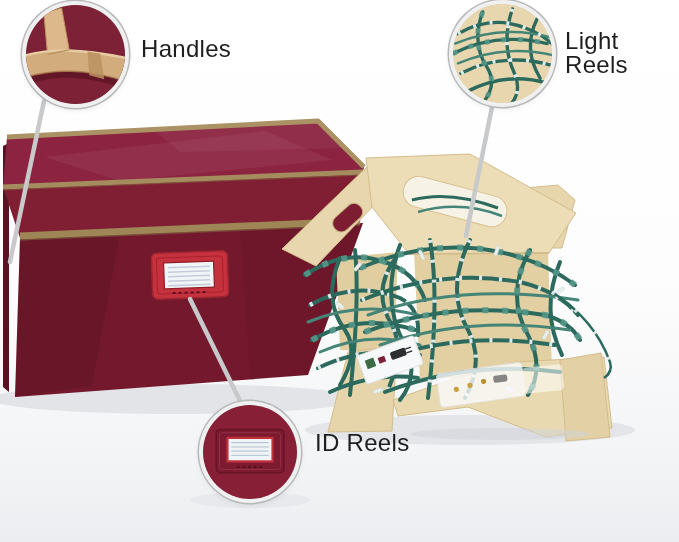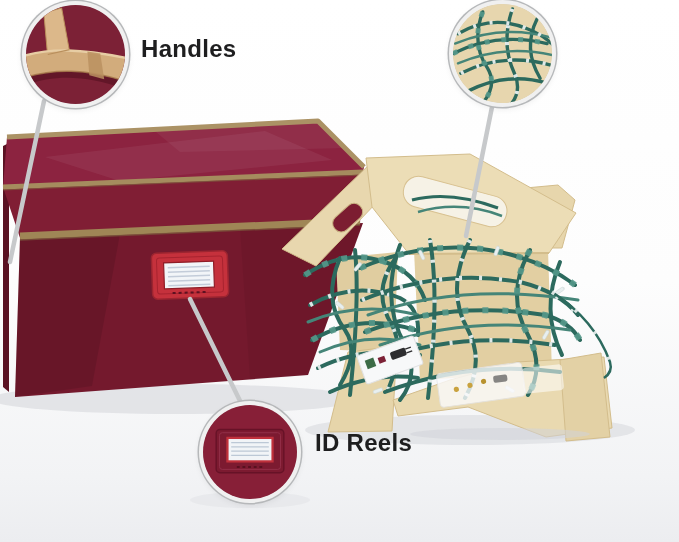--- a/index.html
+++ b/index.html
@@ -13,21 +13,21 @@
     position:absolute;border-radius:50%;box-sizing:border-box;
     border:4px solid #f0f0f0;
     box-shadow:0 0 0 1.5px #b6b8ba, inset 0 0 0 1px #bfc1c3, 0 2px 6px rgba(0,0,0,.08);
     overflow:hidden;background:#fff;
   }
   .callout svg{display:block;width:100%;height:100%;}
   .c-handles{left:22px;top:1px;width:107px;height:107px;}
   .c-reels{left:449px;top:0px;width:107px;height:107px;}
   .c-id{left:199px;top:401px;width:102px;height:102px;}
   .label{
-    position:absolute;color:#1e1e1f;font-weight:700;font-size:24px;
+    position:absolute;color:#1e1e1f;font-weight:400;font-size:24px;
     line-height:24px;letter-spacing:.3px;white-space:normal;
   }
   .l-handles{left:141px;top:37px;width:120px;}
   .l-reels{left:565px;top:29px;width:92px;}
   .l-id{left:315px;top:431px;width:108px;}
 </style>
 </head>
 <body>
 
 <div class="scene">
@@ -250,15 +250,16 @@
         <line x1="30" y1="40" x2="70" y2="40"></line>
         <line x1="30" y1="44.5" x2="70" y2="44.5"></line>
         <line x1="30" y1="49" x2="70" y2="49"></line>
         <line x1="30" y1="53.5" x2="70" y2="53.5"></line>
       </g>
       <line x1="36" y1="66" x2="64" y2="66" stroke="#58101f" stroke-width="2" stroke-dasharray="3 3"></line>
     </svg>
   </div>
 
   <div class="label l-handles">Handles</div>
+  <div class="label l-reels">Light Reels</div>
   <div class="label l-id">ID Reels</div>
 
 </div>
 
 </body></html>

